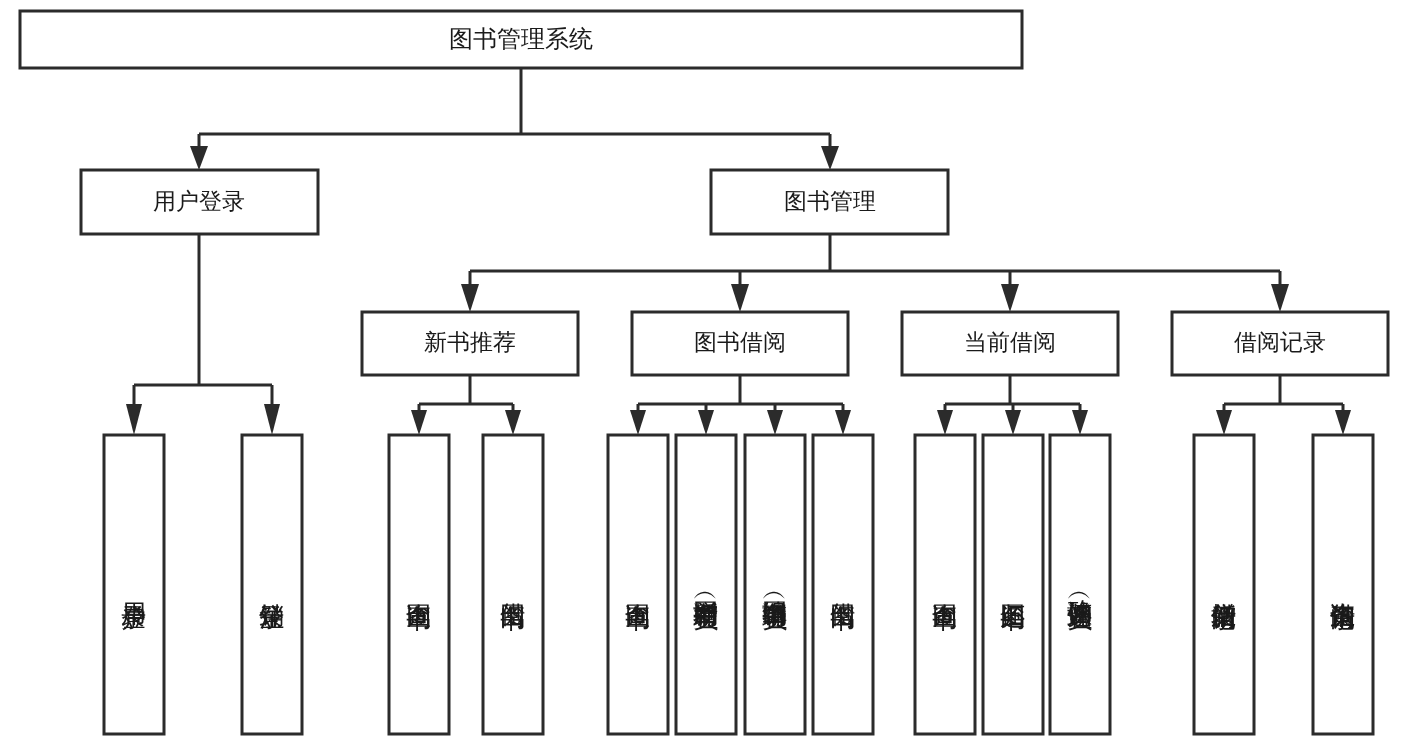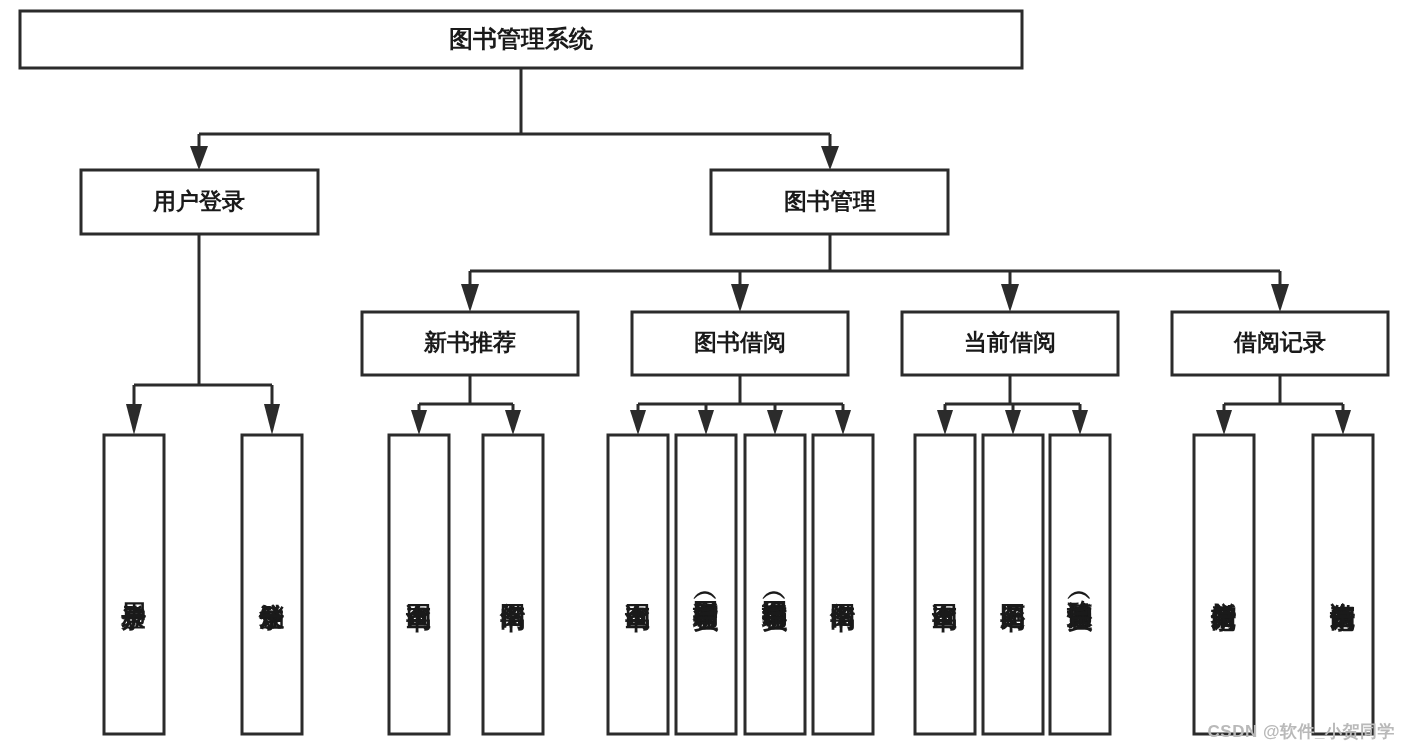--- a/index.html
+++ b/index.html
@@ -12,21 +12,20 @@
     height: 747px;
     font-family: "Liberation Sans", sans-serif;
     overflow: hidden;
     position: relative;
   }
   #diagram-root {
     position: relative;
     width: 1405px;
     height: 747px;
     background: #ffffff;
-    font-weight: bold;
   }
   svg#flowchart {
     position: absolute;
     left: 0;
     top: 0;
     width: 1405px;
     height: 747px;
     display: block;
   }
   .node-rect {
@@ -248,15 +247,14 @@
     <span class="leaf-label">确认归还（管理员）</span>
   </div>
 
   <div class="leaf-label-wrap" style="left:1194px; top:435px; width:60px; height:299px;">
     <span class="leaf-label">新增借阅记录</span>
   </div>
   <div class="leaf-label-wrap" style="left:1313px; top:435px; width:60px; height:299px;">
     <span class="leaf-label">查询借阅记录</span>
   </div>
 
-  <div class="watermark">CSDN @软件_小贺同学</div>
 
 </div>
 
 </body></html>

